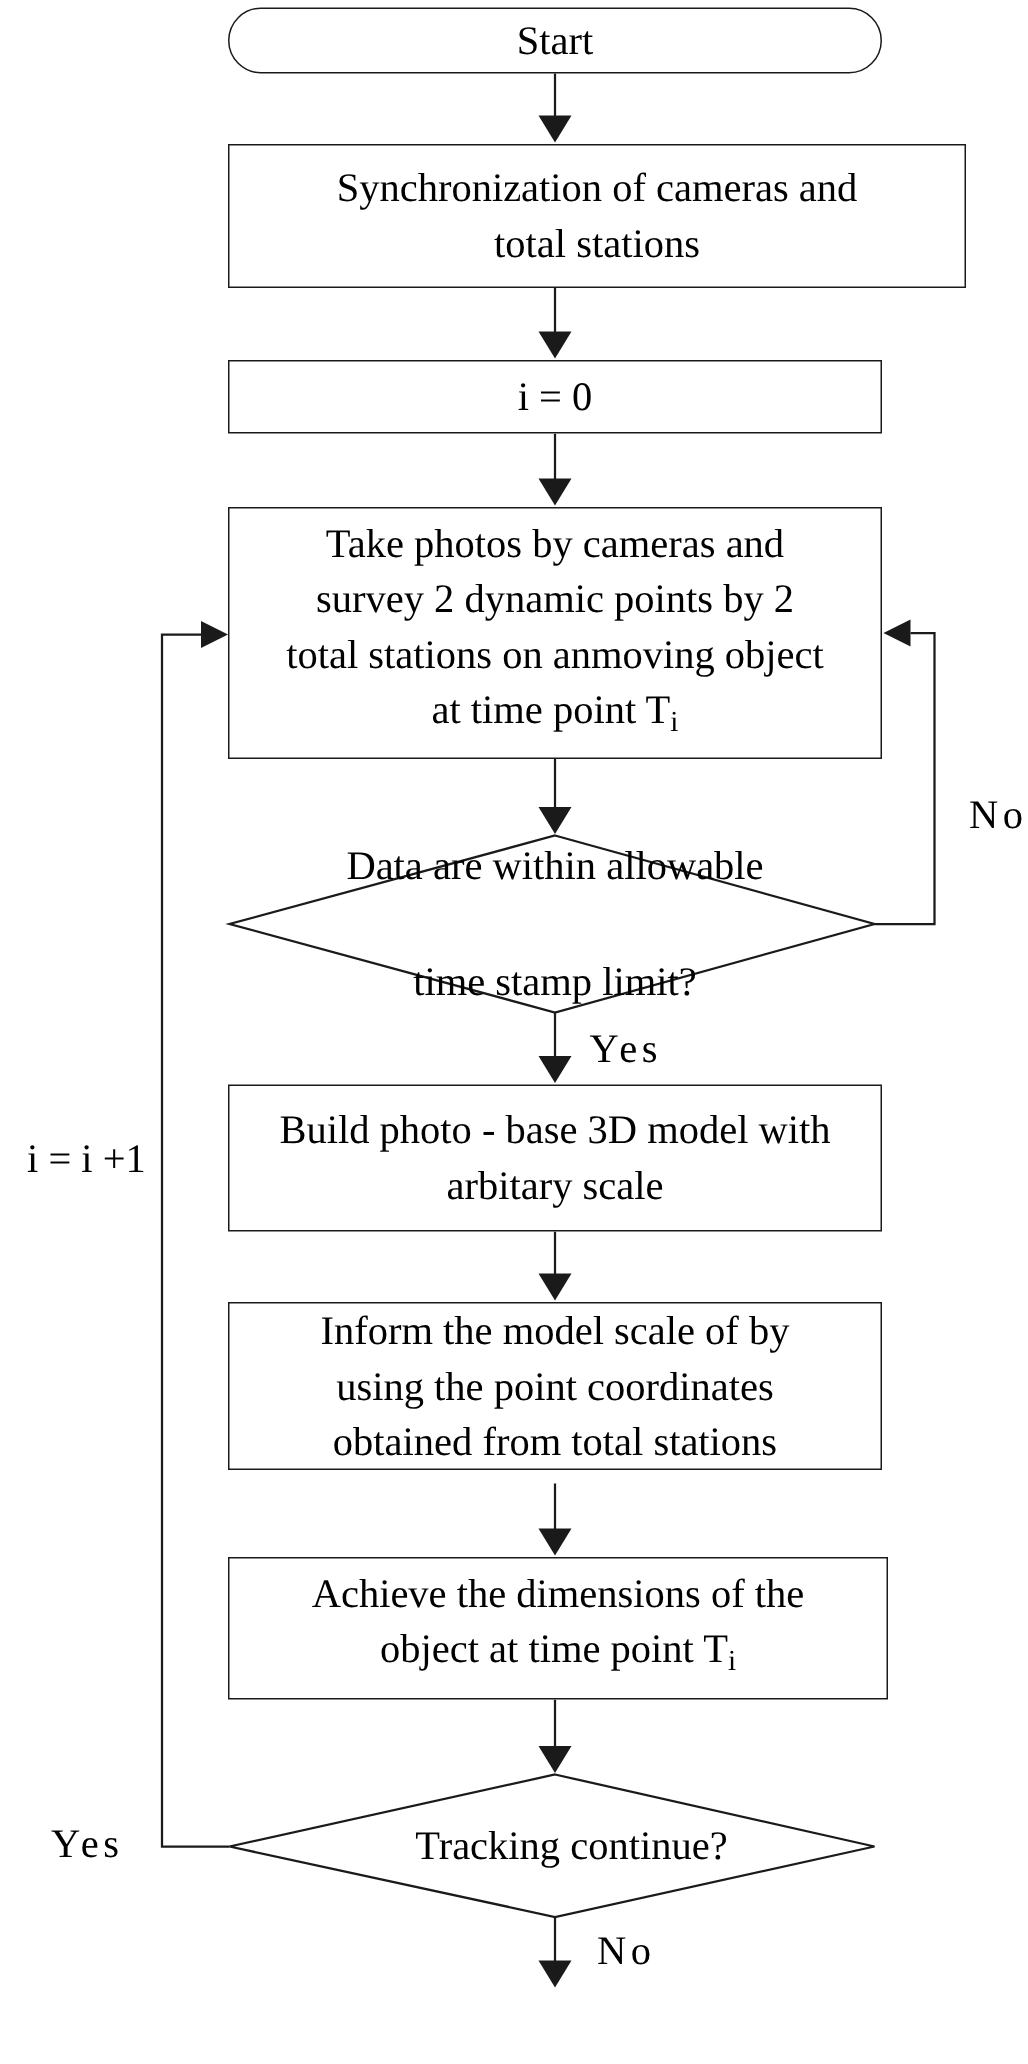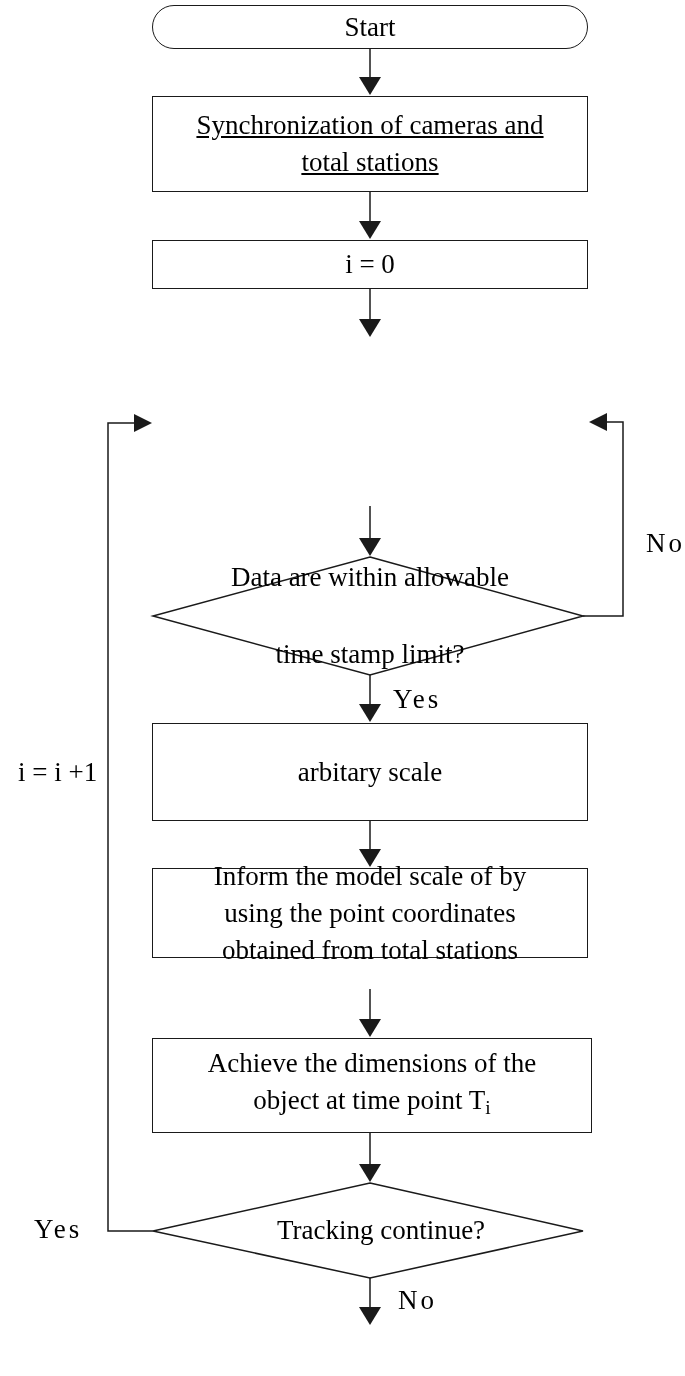--- a/index.html
+++ b/index.html
@@ -108,40 +108,47 @@
     </g>
 
     <polygon class="diamond" points="370,557 583,616 370,675 153,616"></polygon>
     <polygon class="diamond" points="370,1183 583,1231 370,1278 153,1231"></polygon>
   </svg>
 
   <div class="node terminal" style="left:152px;top:5px;width:436px;height:44px;border-radius:22px;">
     <div>Start</div>
   </div>
 
-  <div class="node" style="left:152px;top:96px;width:436px;height:96px;text-decoration:underline;">
+  <div class="node" style="left:152px;top:96px;width:492px;height:96px;">
     <div>Synchronization of cameras and</div>
     <div>total stations</div>
   </div>
 
   <div class="node" style="left:152px;top:240px;width:436px;height:49px;">
     <div>i = 0</div>
   </div>
 
+  <div class="node" style="left:152px;top:338px;width:436px;height:168px;">
+    <div>Take photos by cameras and</div>
+    <div>survey 2 dynamic points by 2</div>
+    <div>total stations on anmoving object</div>
+    <div><span>at time point T</span><span class="sub">i</span></div>
+  </div>
 
   <div class="dtext" style="left:153px;top:557px;width:434px;height:118px;">
     <div>Data are within allowable</div>
     <div>time stamp limit?</div>
   </div>
 
   <div class="node" style="left:152px;top:723px;width:436px;height:98px;">
+    <div>Build photo - base 3D model with</div>
     <div>arbitary scale</div>
   </div>
 
-  <div class="node" style="left:152px;top:868px;width:436px;height:90px;">
+  <div class="node" style="left:152px;top:868px;width:436px;height:112px;">
     <div>Inform the model scale of by</div>
     <div>using the point coordinates</div>
     <div>obtained from total stations</div>
   </div>
 
   <div class="node" style="left:152px;top:1038px;width:440px;height:95px;">
     <div>Achieve the dimensions of the</div>
     <div><span>object at time point T</span><span class="sub">i</span></div>
   </div>
 

